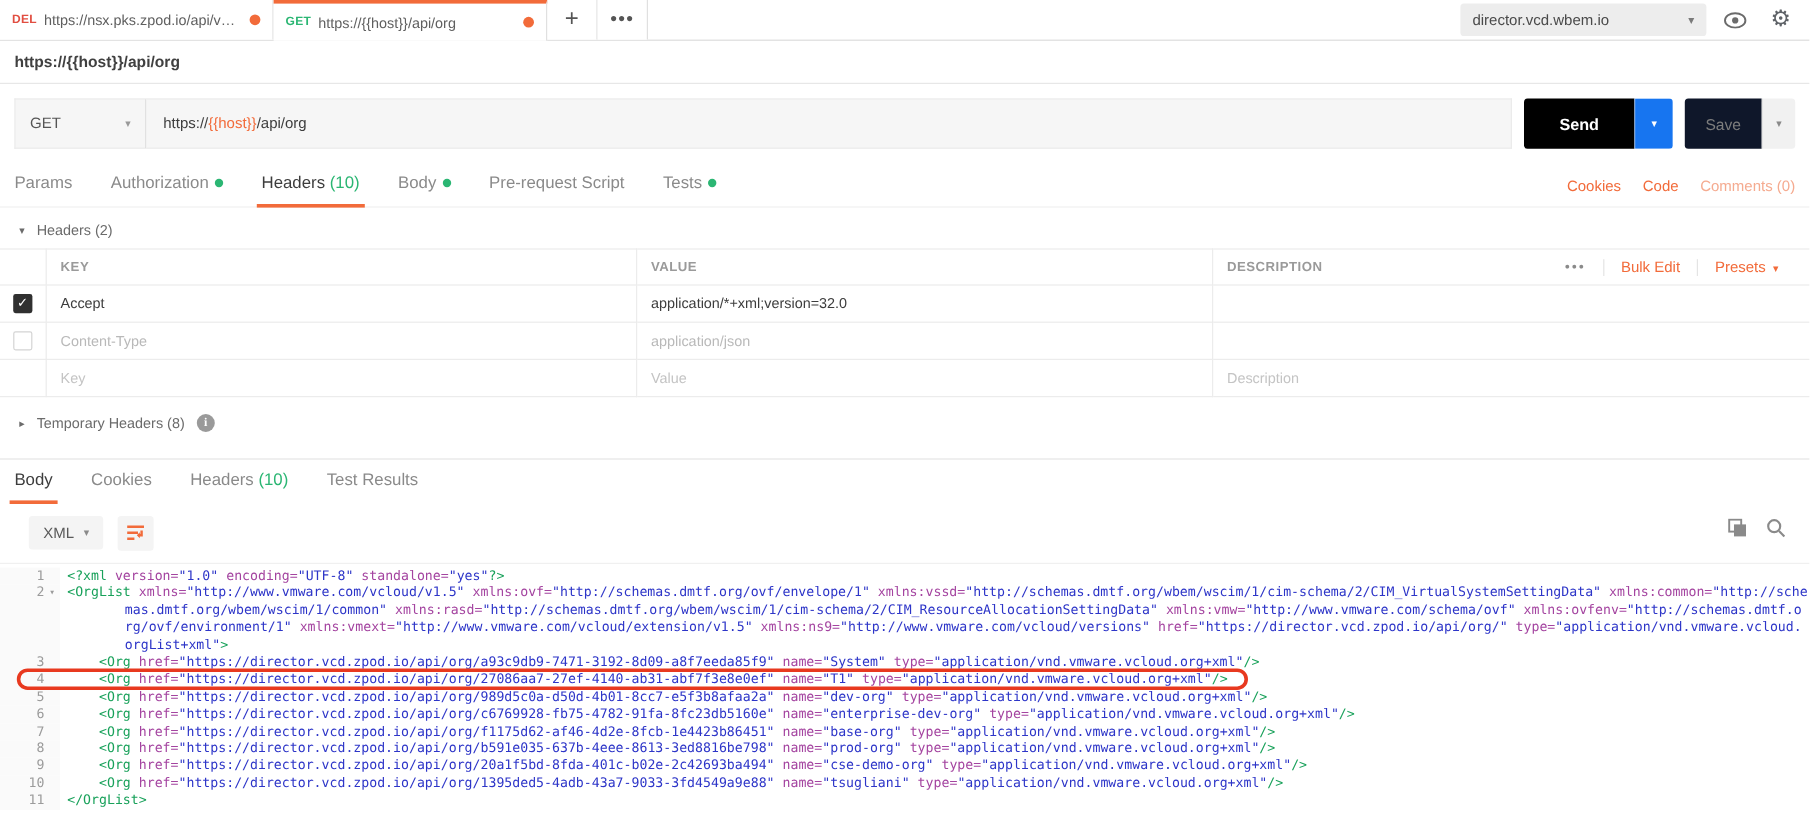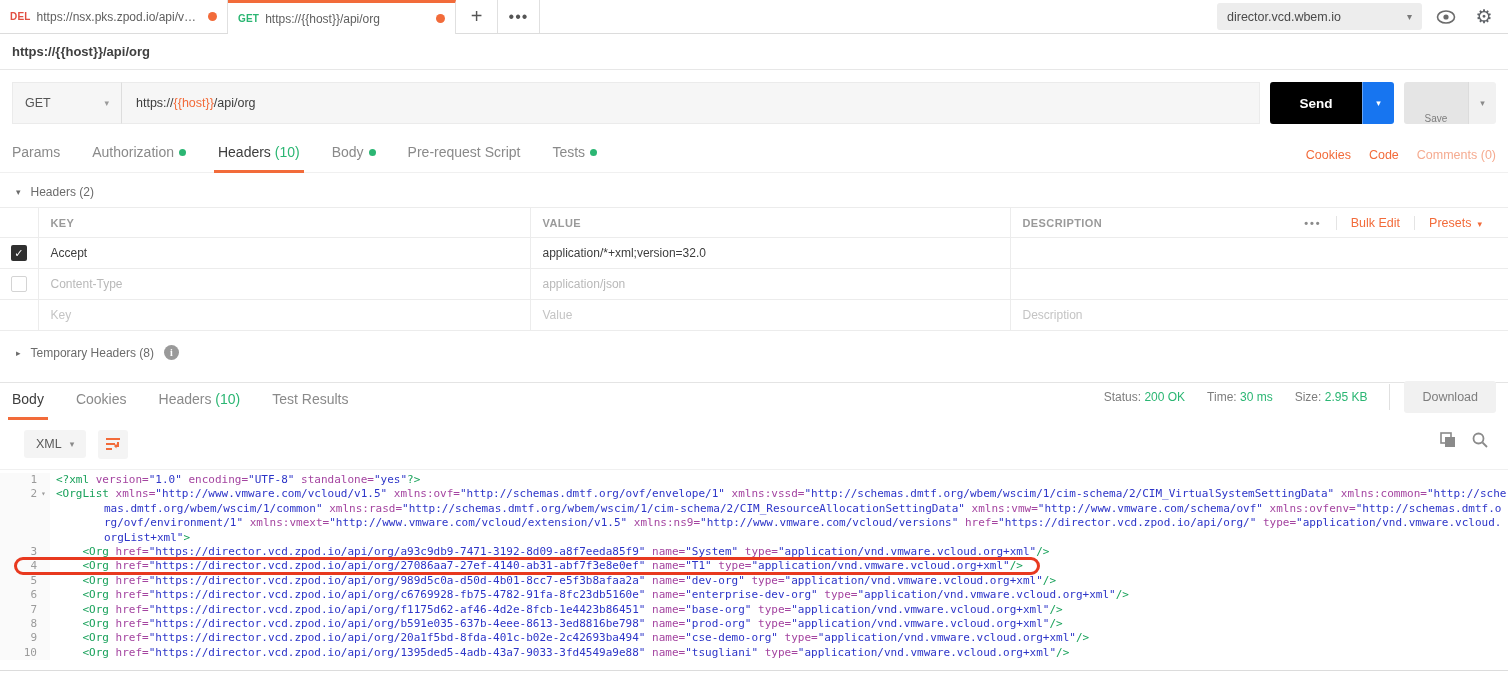--- a/index.html
+++ b/index.html
@@ -26,21 +26,21 @@
   
   .url-row { display:flex; align-items:stretch; height:42px; margin:12px 12px 0 12px; }
   .method-box { width:110px; background:#f6f6f6; border:1px solid #ebebeb; border-right:1px solid #ddd; display:flex; align-items:center; padding:0 12px; font-size:12.5px; color:#555; cursor:pointer; }
   .method-box .caret { margin-left:auto; color:#9a9a9a; font-size:9px; }
   .url-box { flex:1; background:#f6f6f6; border:1px solid #ebebeb; border-left:none; display:flex; align-items:center; padding:0 14px; font-size:12.5px; color:#3d3d3d; }
   .url-var { color:#f26b3a; }
   .send-group { display:flex; margin-left:10px; cursor:pointer; }
   .send-main { background:#000000; color:#fff; font-size:13.5px; font-weight:bold; display:flex; align-items:center; justify-content:center; width:92px; border-radius:3px 0 0 3px; }
   .send-caret { background:#1775f0; border-left:1px solid rgba(255,255,255,.35); width:32px; display:flex; align-items:center; justify-content:center; color:#fff; font-size:9px; border-radius:0 3px 3px 0; }
   .save-group { display:flex; margin-left:10px; cursor:pointer; }
-  .save-main { background:#e5e5e5; color:#7d7d7d; font-size:10px; display:flex; align-items:flex-end; justify-content:center; width:64px; border-radius:3px 0 0 3px; }
+  .save-main { background:#0f172a; color:#7d7d7d; font-size:13px; display:flex; align-items:center; justify-content:center; width:64px; border-radius:3px 0 0 3px; }
   .save-caret { background:#f1f1f1; border-left:1px solid #dcdcdc; width:28px; display:flex; align-items:center; justify-content:center; color:#8a8a8a; font-size:9px; border-radius:0 3px 3px 0; }
 
   
   .req-tabs-row { display:flex; align-items:flex-end; height:33px; margin-top:16px; padding:0 12px; border-bottom:1px solid #f0f0f0; position:relative; }
   .rtab { font-size:14px; color:#8a8a8a; margin-right:32px; padding-bottom:12px; position:relative; cursor:pointer; white-space:nowrap; }
   .rtab.active { color:#3d3d3d; }
   .rtab.active::after { content:""; position:absolute; left:-4px; right:-4px; bottom:-1px; height:3px; background:#f26b3a; }
   .rtab .count { color:#2bb673; }
   .gdot { display:inline-block; width:7px; height:7px; border-radius:50%; background:#2bb673; margin-left:5px; vertical-align:1px; }
   .req-links { position:absolute; right:12px; bottom:10px; display:flex; gap:18px; font-size:12.5px; }
@@ -239,27 +239,20 @@
   <span class="info-badge">i</span>
 </div>
 
 <div class="resp-wrap">
   <div class="resp-tabs-row">
     <div class="rtab active"><span>Body</span></div>
     <div class="rtab"><span>Cookies</span></div>
     <div class="rtab"><span>Headers</span> <span class="count">(10)</span></div>
     <div class="rtab"><span>Test Results</span></div>
 
-    <div class="resp-meta">
-      <span class="meta-pair"><span>Status:</span> <span class="v">200 OK</span></span>
-      <span class="meta-pair"><span>Time:</span> <span class="v">30 ms</span></span>
-      <span class="meta-pair"><span>Size:</span> <span class="v">2.95 KB</span></span>
-      <span class="meta-divider"></span>
-      <span class="download-btn">Download</span>
-    </div>
   </div>
 
   <div class="view-bar">
     <div class="fmt-select">
       <span>XML</span>
       <span class="caret">▾</span>
     </div>
     <div class="wrap-btn">
       <svg class="ico" width="16" height="14" viewBox="0 0 16 14">
         <path d="M1 2h14" stroke="#f26b3a" stroke-width="2" fill="none"></path>
@@ -347,15 +340,22 @@
           </div>
           <div class="code-text"><span class="tk-pln">    </span><span class="tk-tag">&lt;Org</span><span class="tk-attr"> href=</span><span class="tk-str">"https://director.vcd.zpod.io/api/org/20a1f5bd-8fda-401c-b02e-2c42693ba494"</span><span class="tk-attr"> name=</span><span class="tk-str">"cse-demo-org"</span><span class="tk-attr"> type=</span><span class="tk-str">"application/vnd.vmware.vcloud.org+xml"</span><span class="tk-tag">/&gt;</span></div>
         </div>
         <div class="code-row">
           <div class="gutter">
             <span class="num">10</span>
             <span class="fold-slot"></span>
           </div>
           <div class="code-text"><span class="tk-pln">    </span><span class="tk-tag">&lt;Org</span><span class="tk-attr"> href=</span><span class="tk-str">"https://director.vcd.zpod.io/api/org/1395ded5-4adb-43a7-9033-3fd4549a9e88"</span><span class="tk-attr"> name=</span><span class="tk-str">"tsugliani"</span><span class="tk-attr"> type=</span><span class="tk-str">"application/vnd.vmware.vcloud.org+xml"</span><span class="tk-tag">/&gt;</span></div>
         </div>
+        <div class="code-row">
+          <div class="gutter">
+            <span class="num">11</span>
+            <span class="fold-slot"></span>
+          </div>
+          <div class="code-text"><span class="tk-tag">&lt;/OrgList&gt;</span></div>
+        </div>
       </div>
   </div>
 </div>
 
 </body></html>

